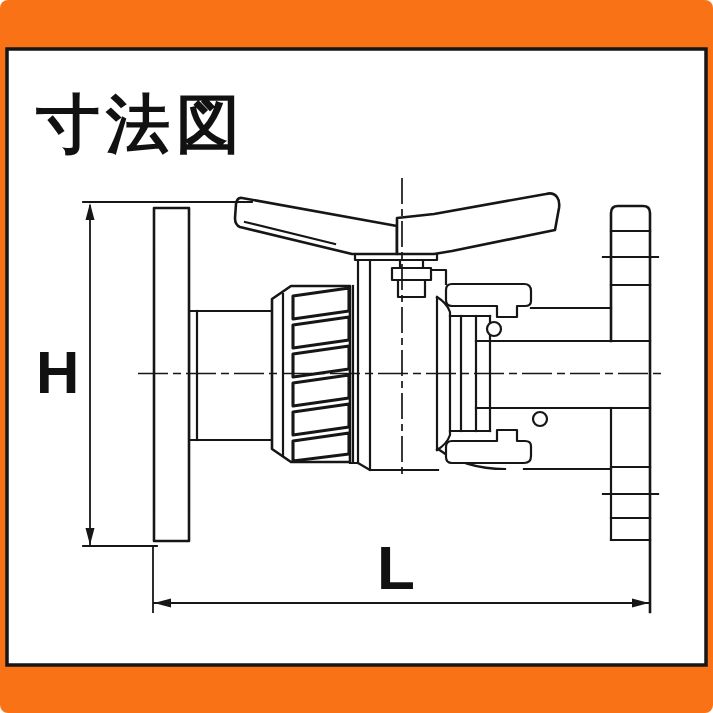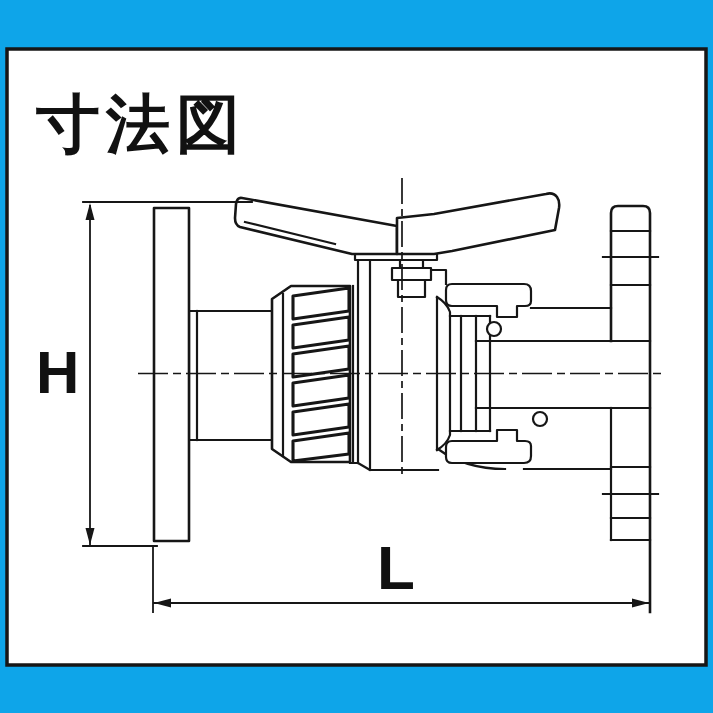--- a/index.html
+++ b/index.html
@@ -1,21 +1,22 @@
 <!DOCTYPE html>
 <html><head>
 <meta charset="utf-8">
 <style>
   html,body{margin:0;padding:0;background:#ffffff;}
   .stage{
     position:relative;
     width:713px;height:713px;
-    background:#0ea5e9;
+    background:#f97316;
     font-family:"Liberation Sans", sans-serif;
     overflow:hidden;
+    border-radius:8px;
   }
   svg{display:block;}
   .ln{stroke:#161616;stroke-width:2.2;fill:none;stroke-linecap:square;stroke-linejoin:round;}
   .fw{fill:#ffffff;}
   .heavy{stroke-width:3.1;}
   .mid{stroke-width:2.6;}
   .dim{stroke:#161616;stroke-width:1.8;fill:none;stroke-linecap:square;}
   .cl{stroke:#161616;stroke-width:1.7;fill:none;}
   .ar{fill:#161616;stroke:none;}
   .title-text{font-weight:bold;font-size:64px;letter-spacing:6px;fill:#111111;}

